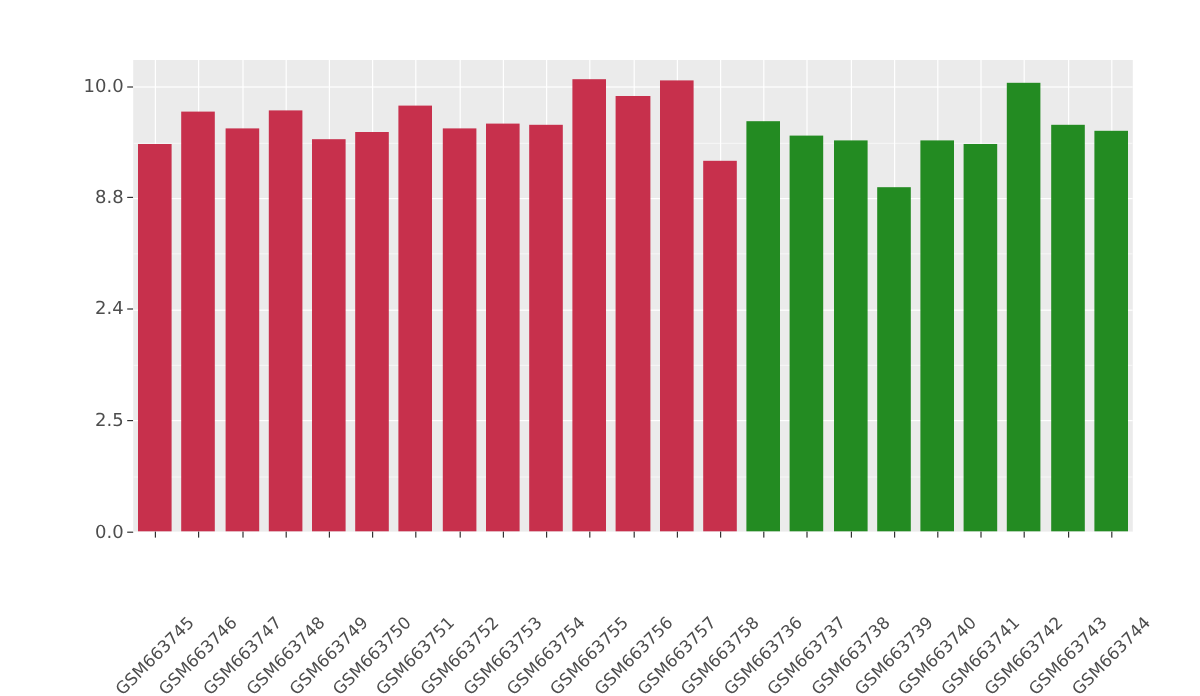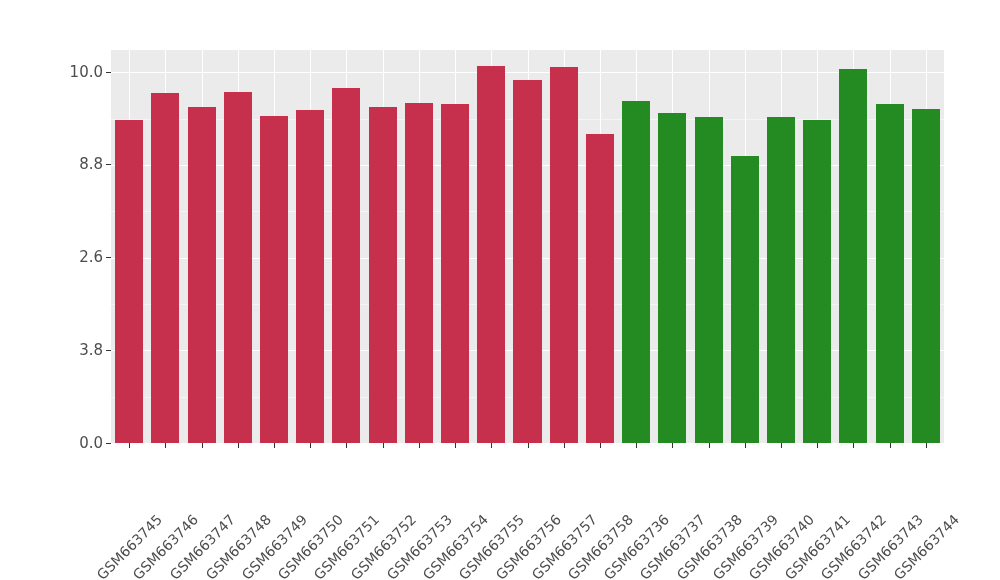--- a/index.html
+++ b/index.html
@@ -146,25 +146,25 @@
 <div id="plot-root">
 
   <div id="y-axis-title">Expression Level</div>
 
   <div id="y-axis">
       <div class="y-tick" style="top: 393px;">
         <span class="y-tick-label">0.0</span>
         <span class="y-tick-mark"></span>
       </div>
       <div class="y-tick" style="top: 300.311px;">
-        <span class="y-tick-label">3.8</span>
+        <span class="y-tick-label">2.5</span>
         <span class="y-tick-mark"></span>
       </div>
       <div class="y-tick" style="top: 207.623px;">
-        <span class="y-tick-label">2.6</span>
+        <span class="y-tick-label">2.4</span>
         <span class="y-tick-mark"></span>
       </div>
       <div class="y-tick" style="top: 114.934px;">
         <span class="y-tick-label">8.8</span>
         <span class="y-tick-mark"></span>
       </div>
       <div class="y-tick" style="top: 22.2453px;">
         <span class="y-tick-label">10.0</span>
         <span class="y-tick-mark"></span>
       </div>

